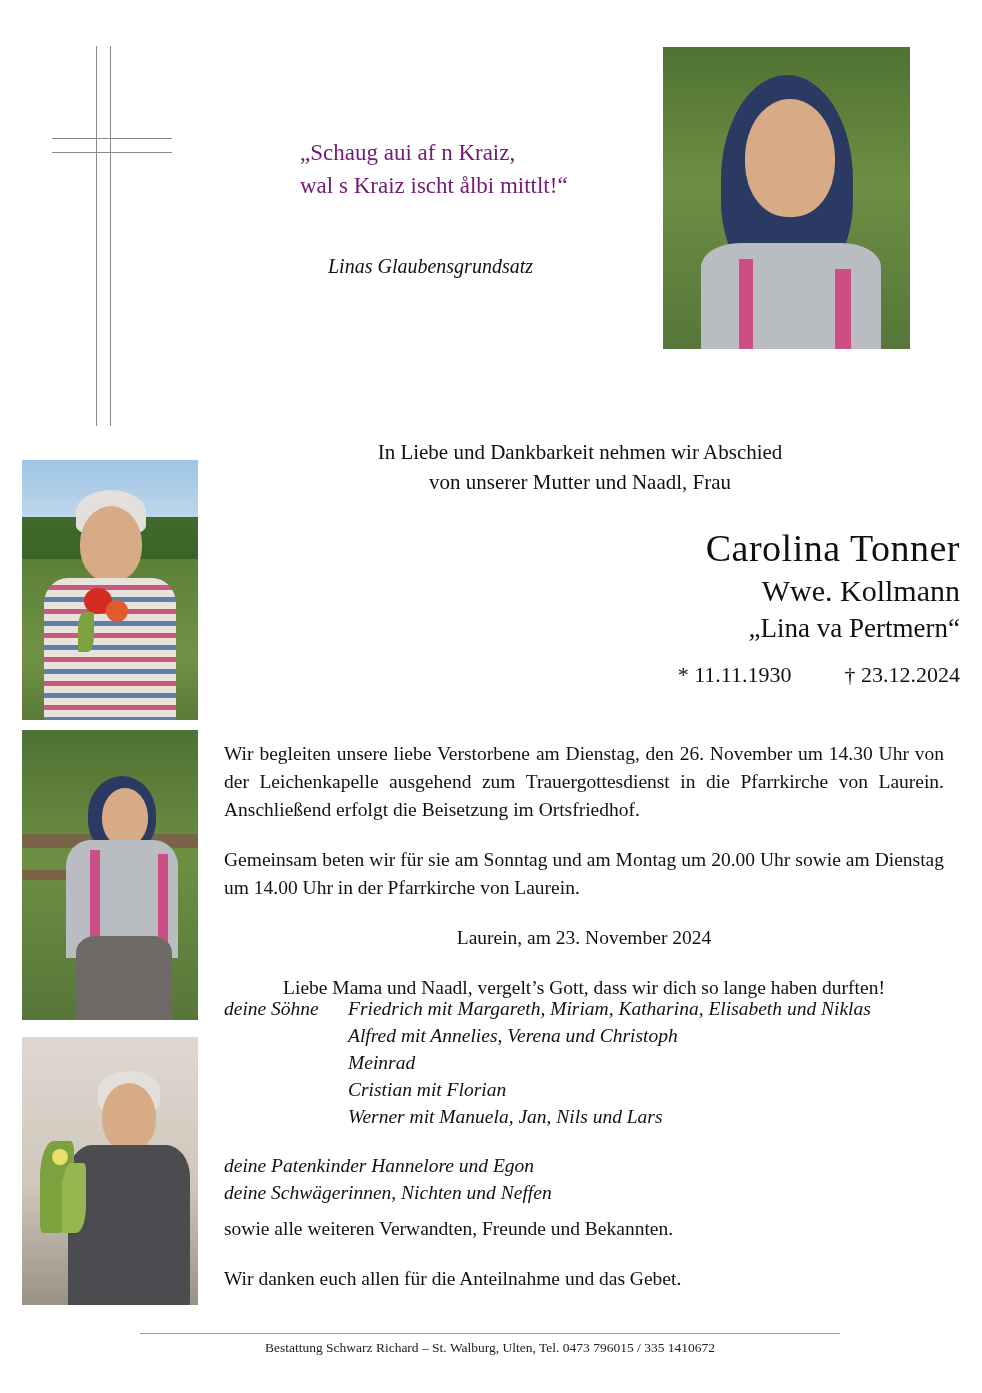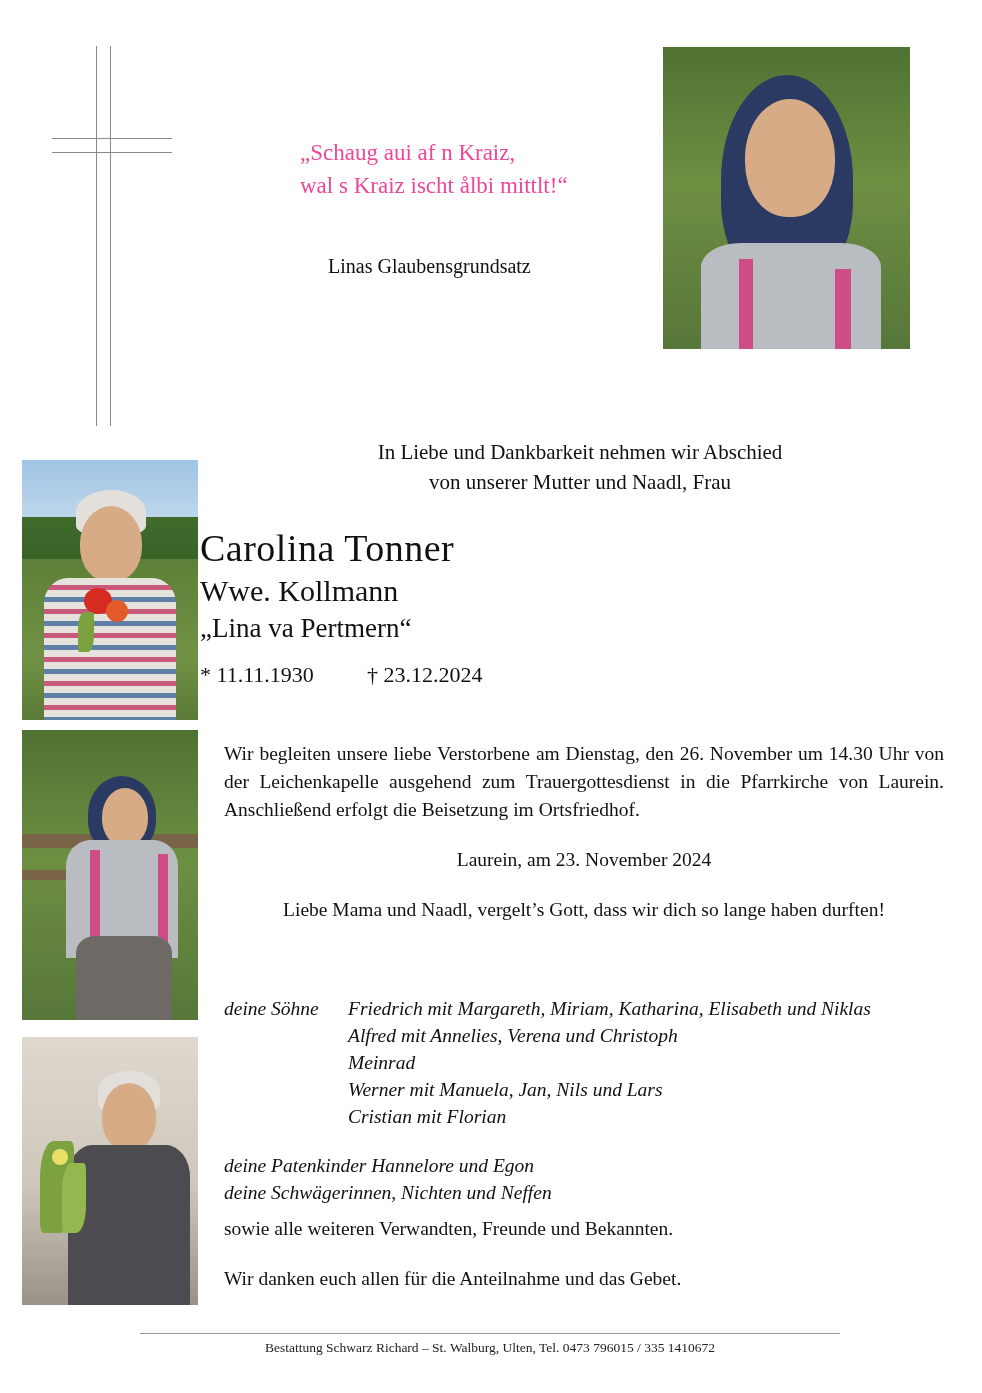--- a/index.html
+++ b/index.html
@@ -155,47 +155,48 @@
   }
 
   
   .motto {
     position: absolute;
     left: 300px;
     top: 136px;
     width: 400px;
     font-size: 23px;
     line-height: 33px;
-    color: #ec4899;
+    color: #701a75;
   }
   .motto-line { white-space: nowrap; }
   .motto-source {
     position: absolute;
     left: 328px;
     top: 255px;
     width: 400px;
     font-size: 20px;
+    font-style: italic;
   }
 
   .intro {
     position: absolute;
     left: 200px;
     top: 437px;
     width: 760px;
     text-align: center;
     font-size: 21px;
     line-height: 30px;
   }
 
   .name-block {
     position: absolute;
     left: 200px;
     top: 525px;
     width: 760px;
-    text-align: left;
+    text-align: right;
   }
   .name-main {
     font-size: 38px;
     letter-spacing: 0.5px;
     line-height: 47px;
   }
   .name-sub {
     font-size: 30px;
     line-height: 38px;
   }
@@ -342,33 +343,34 @@
   <div class="name-nick">„Lina va Pertmern“</div>
   <div class="dates">
     <span>* 11.11.1930</span>
     <span class="gap"></span>
     <span>† 23.12.2024</span>
   </div>
 </div>
 
 <div class="body-text">
   <p>Wir begleiten unsere liebe Verstorbene am Dienstag, den 26. November um 14.30 Uhr von der Leichenkapelle ausgehend zum Trauergottesdienst in die Pfarrkirche von Laurein. Anschließend erfolgt die Beisetzung im Ortsfriedhof.</p>
+  <p>Gemeinsam beten wir für sie am Sonntag und am Montag um 20.00 Uhr sowie am Dienstag um 14.00 Uhr in der Pfarrkirche von Laurein.</p>
   <p class="nojust">Laurein, am 23. November 2024</p>
   <p class="nojust">Liebe Mama und Naadl, vergelt’s Gott, dass wir dich so lange haben durften!</p>
 </div>
 
 <div class="family">
   <div class="family-row">
     <div class="family-label">deine Söhne</div>
     <div class="family-names">
       <div>Friedrich mit Margareth, Miriam, Katharina, Elisabeth und Niklas</div>
       <div>Alfred mit Annelies, Verena und Christoph</div>
       <div>Meinrad</div>
+      <div>Cristian mit Florian</div>
       <div>Werner mit Manuela, Jan, Nils und Lars</div>
-      <div>Cristian mit Florian</div>
     </div>
   </div>
   <div class="family-extra">
     <div>deine Patenkinder Hannelore und Egon</div>
     <div>deine Schwägerinnen, Nichten und Neffen</div>
   </div>
 </div>
 
 <div class="closing">
   <p>sowie alle weiteren Verwandten, Freunde und Bekannten.</p>

